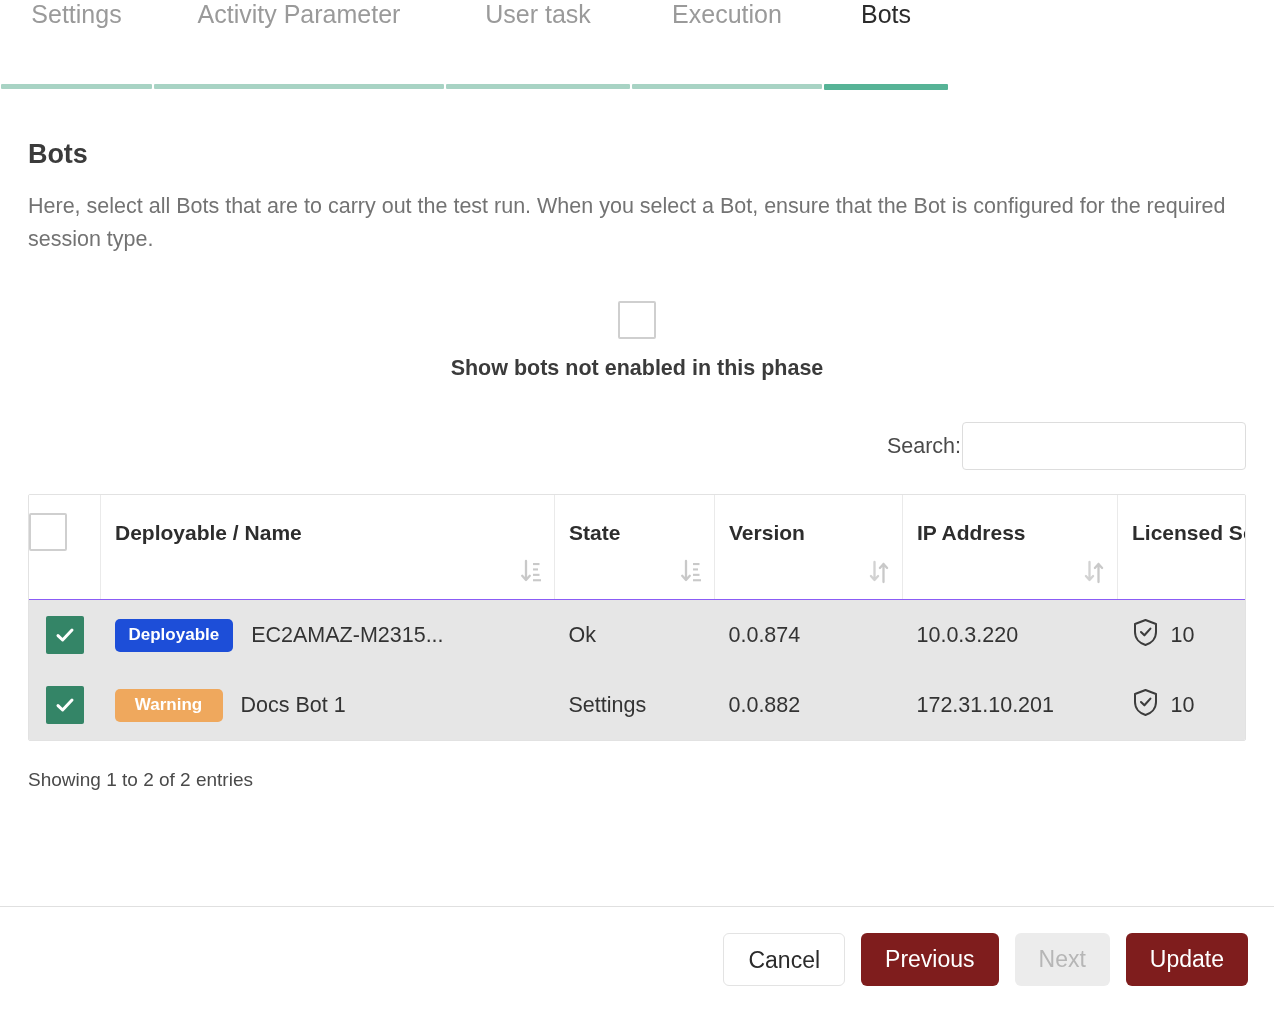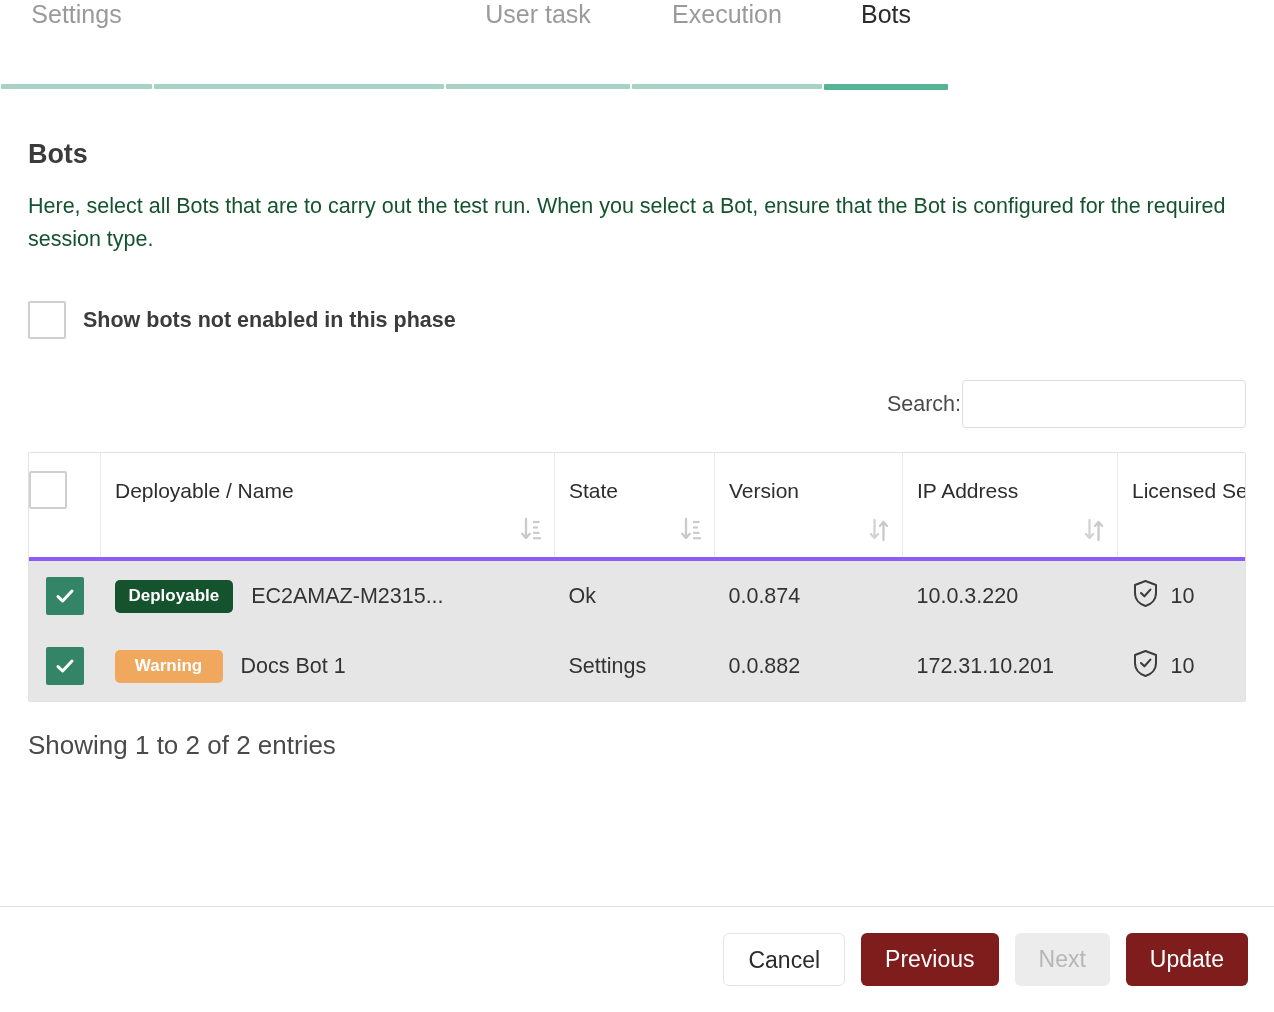--- a/index.html
+++ b/index.html
@@ -71,30 +71,31 @@
     margin: 46px 0 0 0;
     font-size: 27px;
     font-weight: bold;
     color: #3b3b3b;
     letter-spacing: -0.1px;
   }
   .page-desc {
     margin: 20px 0 0 0;
     font-size: 21.5px;
     line-height: 33px;
-    color: #14532d;
+    color: #737373;
     max-width: 1200px;
   }
 
   
   .showbots-row {
     display: flex;
     align-items: center;
     margin-top: 45px;
     gap: 17px;
+    flex-direction: column;
   }
   .cb-empty {
     width: 38px;
     height: 38px;
     box-sizing: border-box;
     border: 2px solid #cfcfcf;
     background: #ffffff;
     border-radius: 2px;
     flex: none;
     cursor: pointer;
@@ -140,28 +141,28 @@
     overflow: hidden;
   }
   table.bots {
     width: 100%;
     border-collapse: collapse;
     table-layout: fixed;
   }
   table.bots thead th {
     background: #ffffff;
     border-right: 1px solid #eaeaea;
-    border-bottom: 4px solid #8b5cf6;
+    border-bottom: 1px solid #8b5cf6;
     vertical-align: top;
     padding: 22px 14px 22px 14px;
     position: relative;
     height: 60px;
     text-align: left;
     font-size: 21px;
-    font-weight: normal;
+    font-weight: bold;
     color: #2d2d2d;
     line-height: 32px;
     cursor: pointer;
     user-select: none;
   }
   table.bots thead th:last-child { border-right: none; }
   th.col-check {
     width: 71px;
     padding: 18px 0 0 0 !important;
     text-align: center;
@@ -235,21 +236,21 @@
   }
   .lic-cell {
     display: flex;
     align-items: center;
     gap: 12px;
   }
   .shield-icon { display: block; flex: none; }
 
   .showing {
     margin-top: 28px;
-    font-size: 26px;
+    font-size: 19px;
     color: #4a4a4a;
   }
 
   
   .footer-divider {
     position: absolute;
     left: 0;
     right: 0;
     top: 906px;
     height: 1px;
@@ -299,20 +300,21 @@
 </head>
 <body>
 
 <div class="tabbar">
   <div class="tabs">
     <div class="tab tab-0">
       <span>Settings</span>
       <span class="rule"></span>
     </div>
     <div class="tab tab-1">
+      <span>Activity Parameter</span>
       <span class="rule"></span>
     </div>
     <div class="tab tab-2">
       <span>User task</span>
       <span class="rule"></span>
     </div>
     <div class="tab tab-3">
       <span>Execution</span>
       <span class="rule"></span>
     </div>
@@ -397,21 +399,21 @@
         <tr>
           <td class="cell-check">
             <span class="cb-checked">
               <svg width="22" height="22" viewBox="0 0 22 22">
                 <path d="M4 11.6 L8.6 16 L18 6" stroke="#ffffff" stroke-width="3" fill="none" stroke-linecap="round" stroke-linejoin="round"></path>
               </svg>
             </span>
           </td>
           <td>
             <div class="name-cell">
-              <span class="badge" style="background:#14532d;">Deployable</span>
+              <span class="badge" style="background:#1d4ed8;">Deployable</span>
               <span class="bot-name">EC2AMAZ-M2315...</span>
             </div>
           </td>
           <td>Ok</td>
           <td>0.0.874</td>
           <td>10.0.3.220</td>
           <td>
             <div class="lic-cell">
               <span class="shield-icon">
                 <svg width="27" height="29" viewBox="0 0 27 29">

